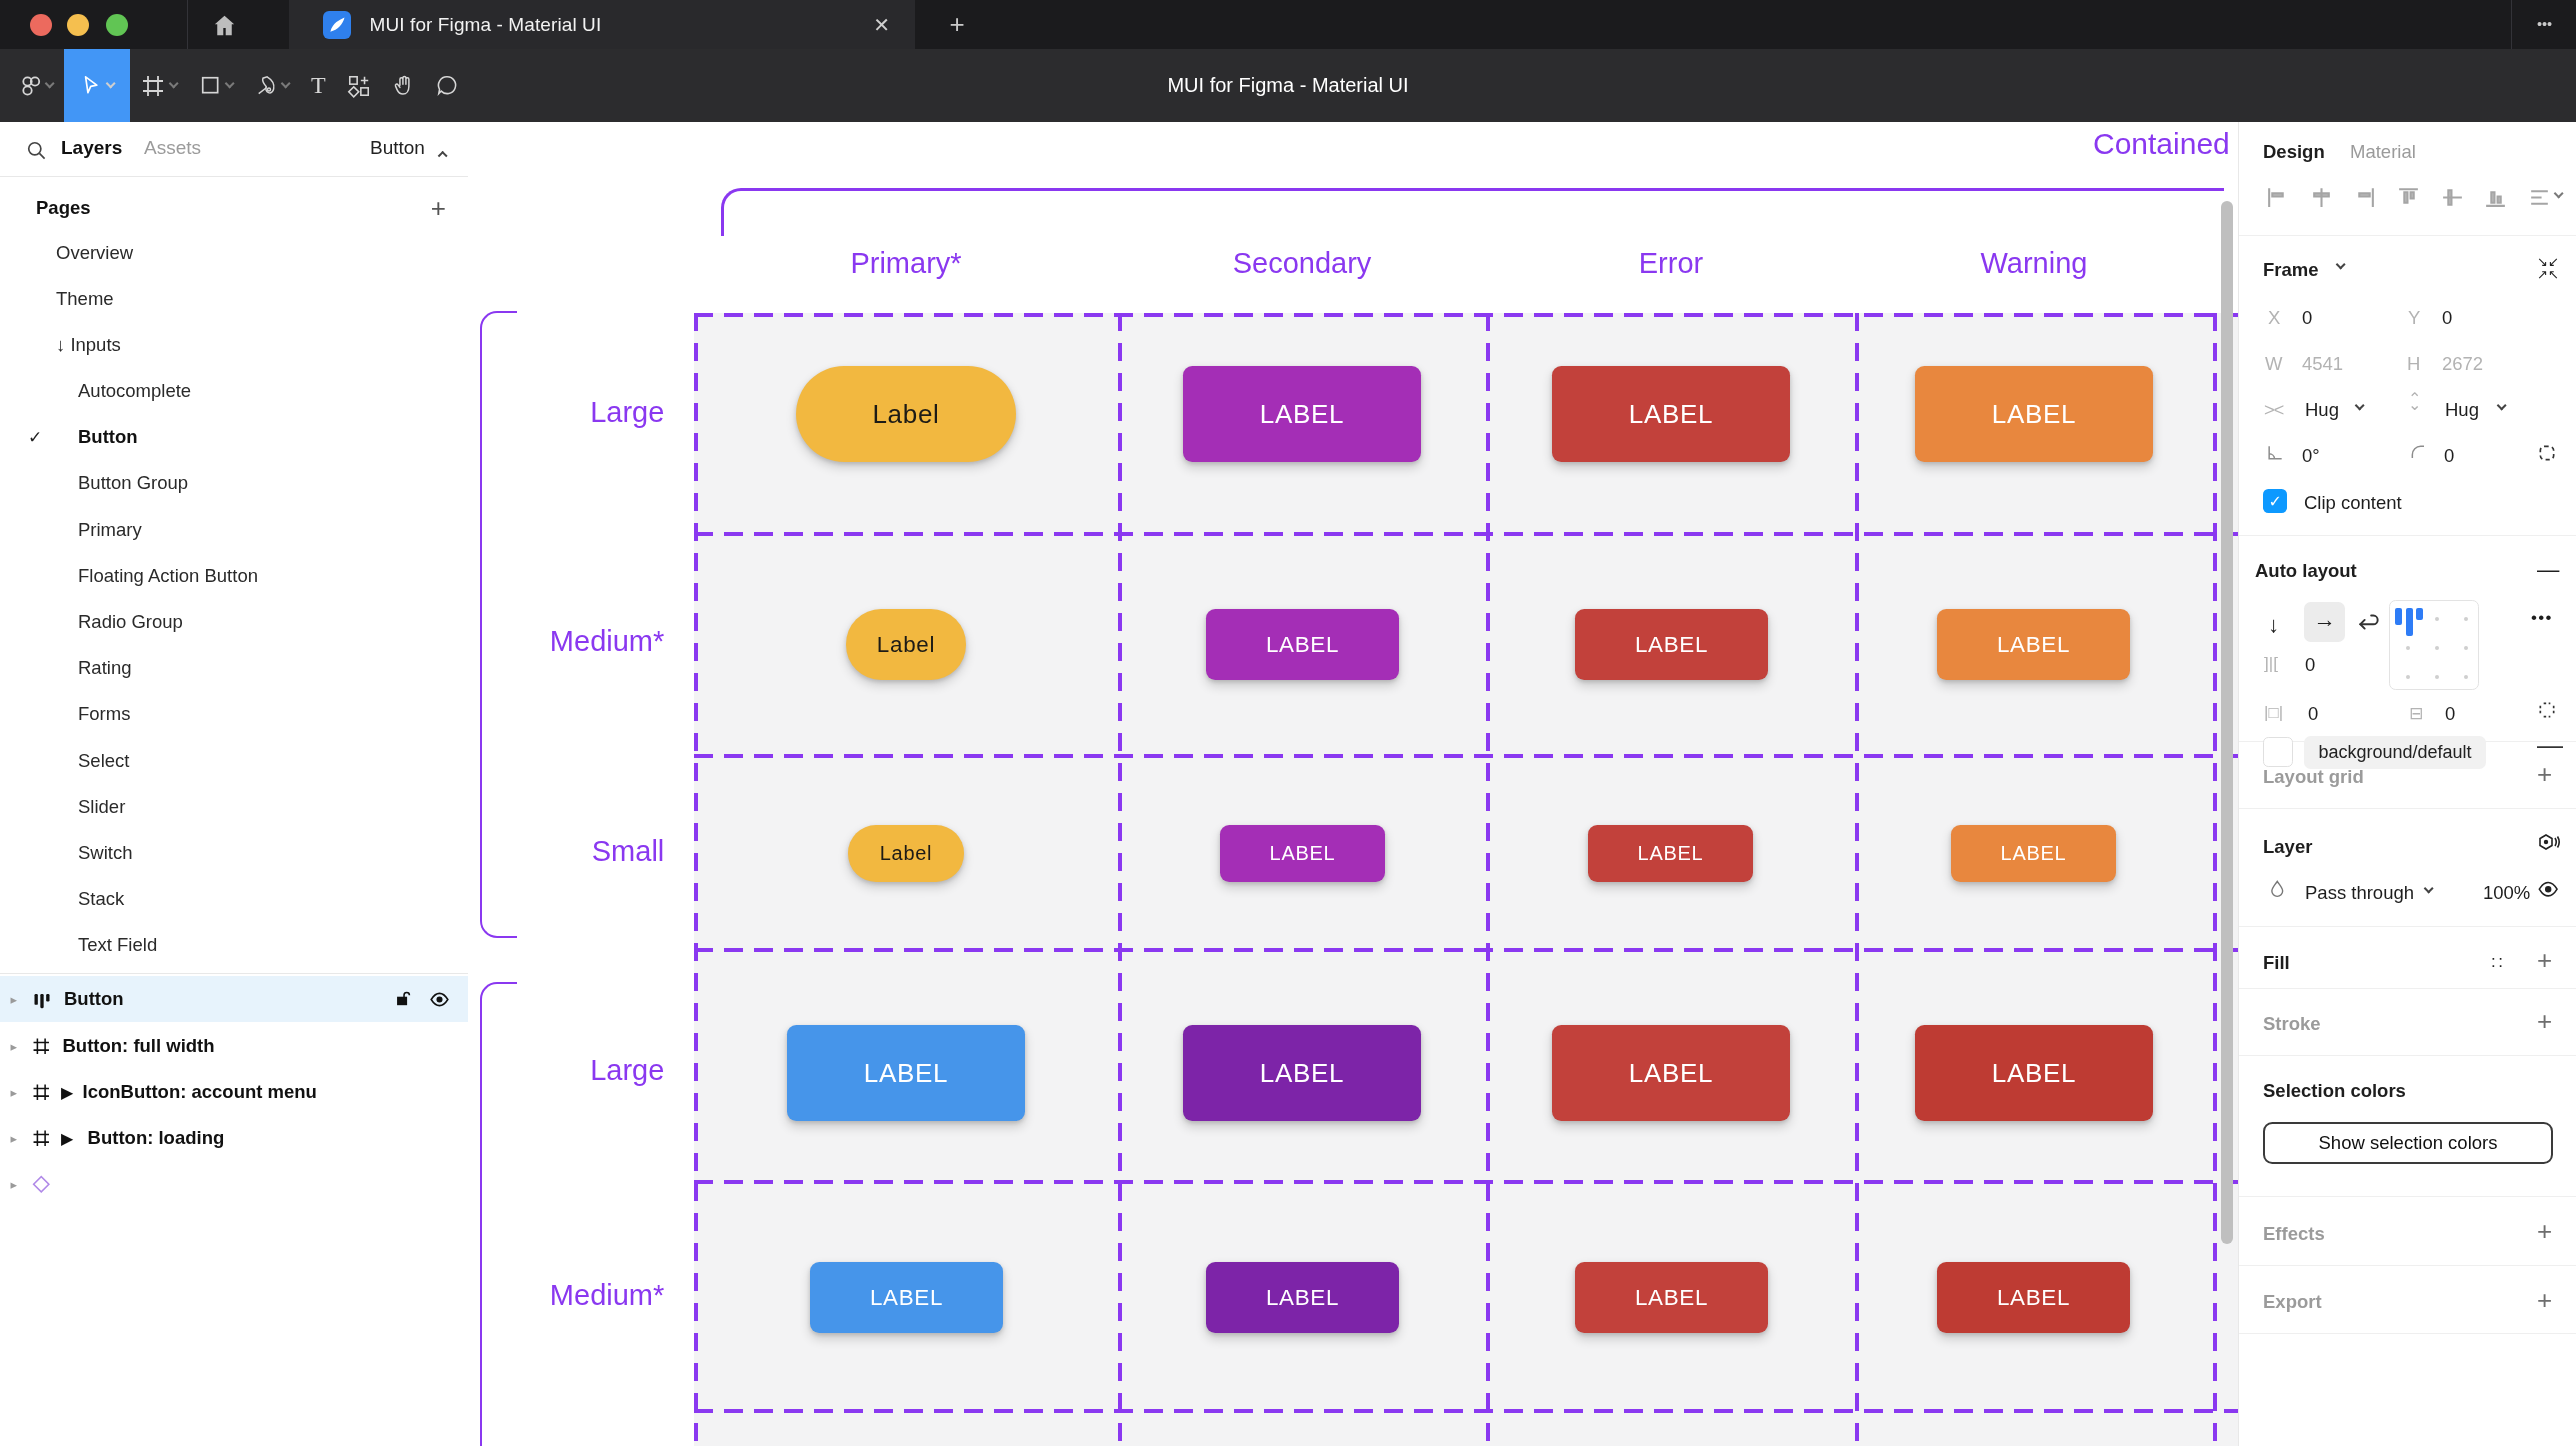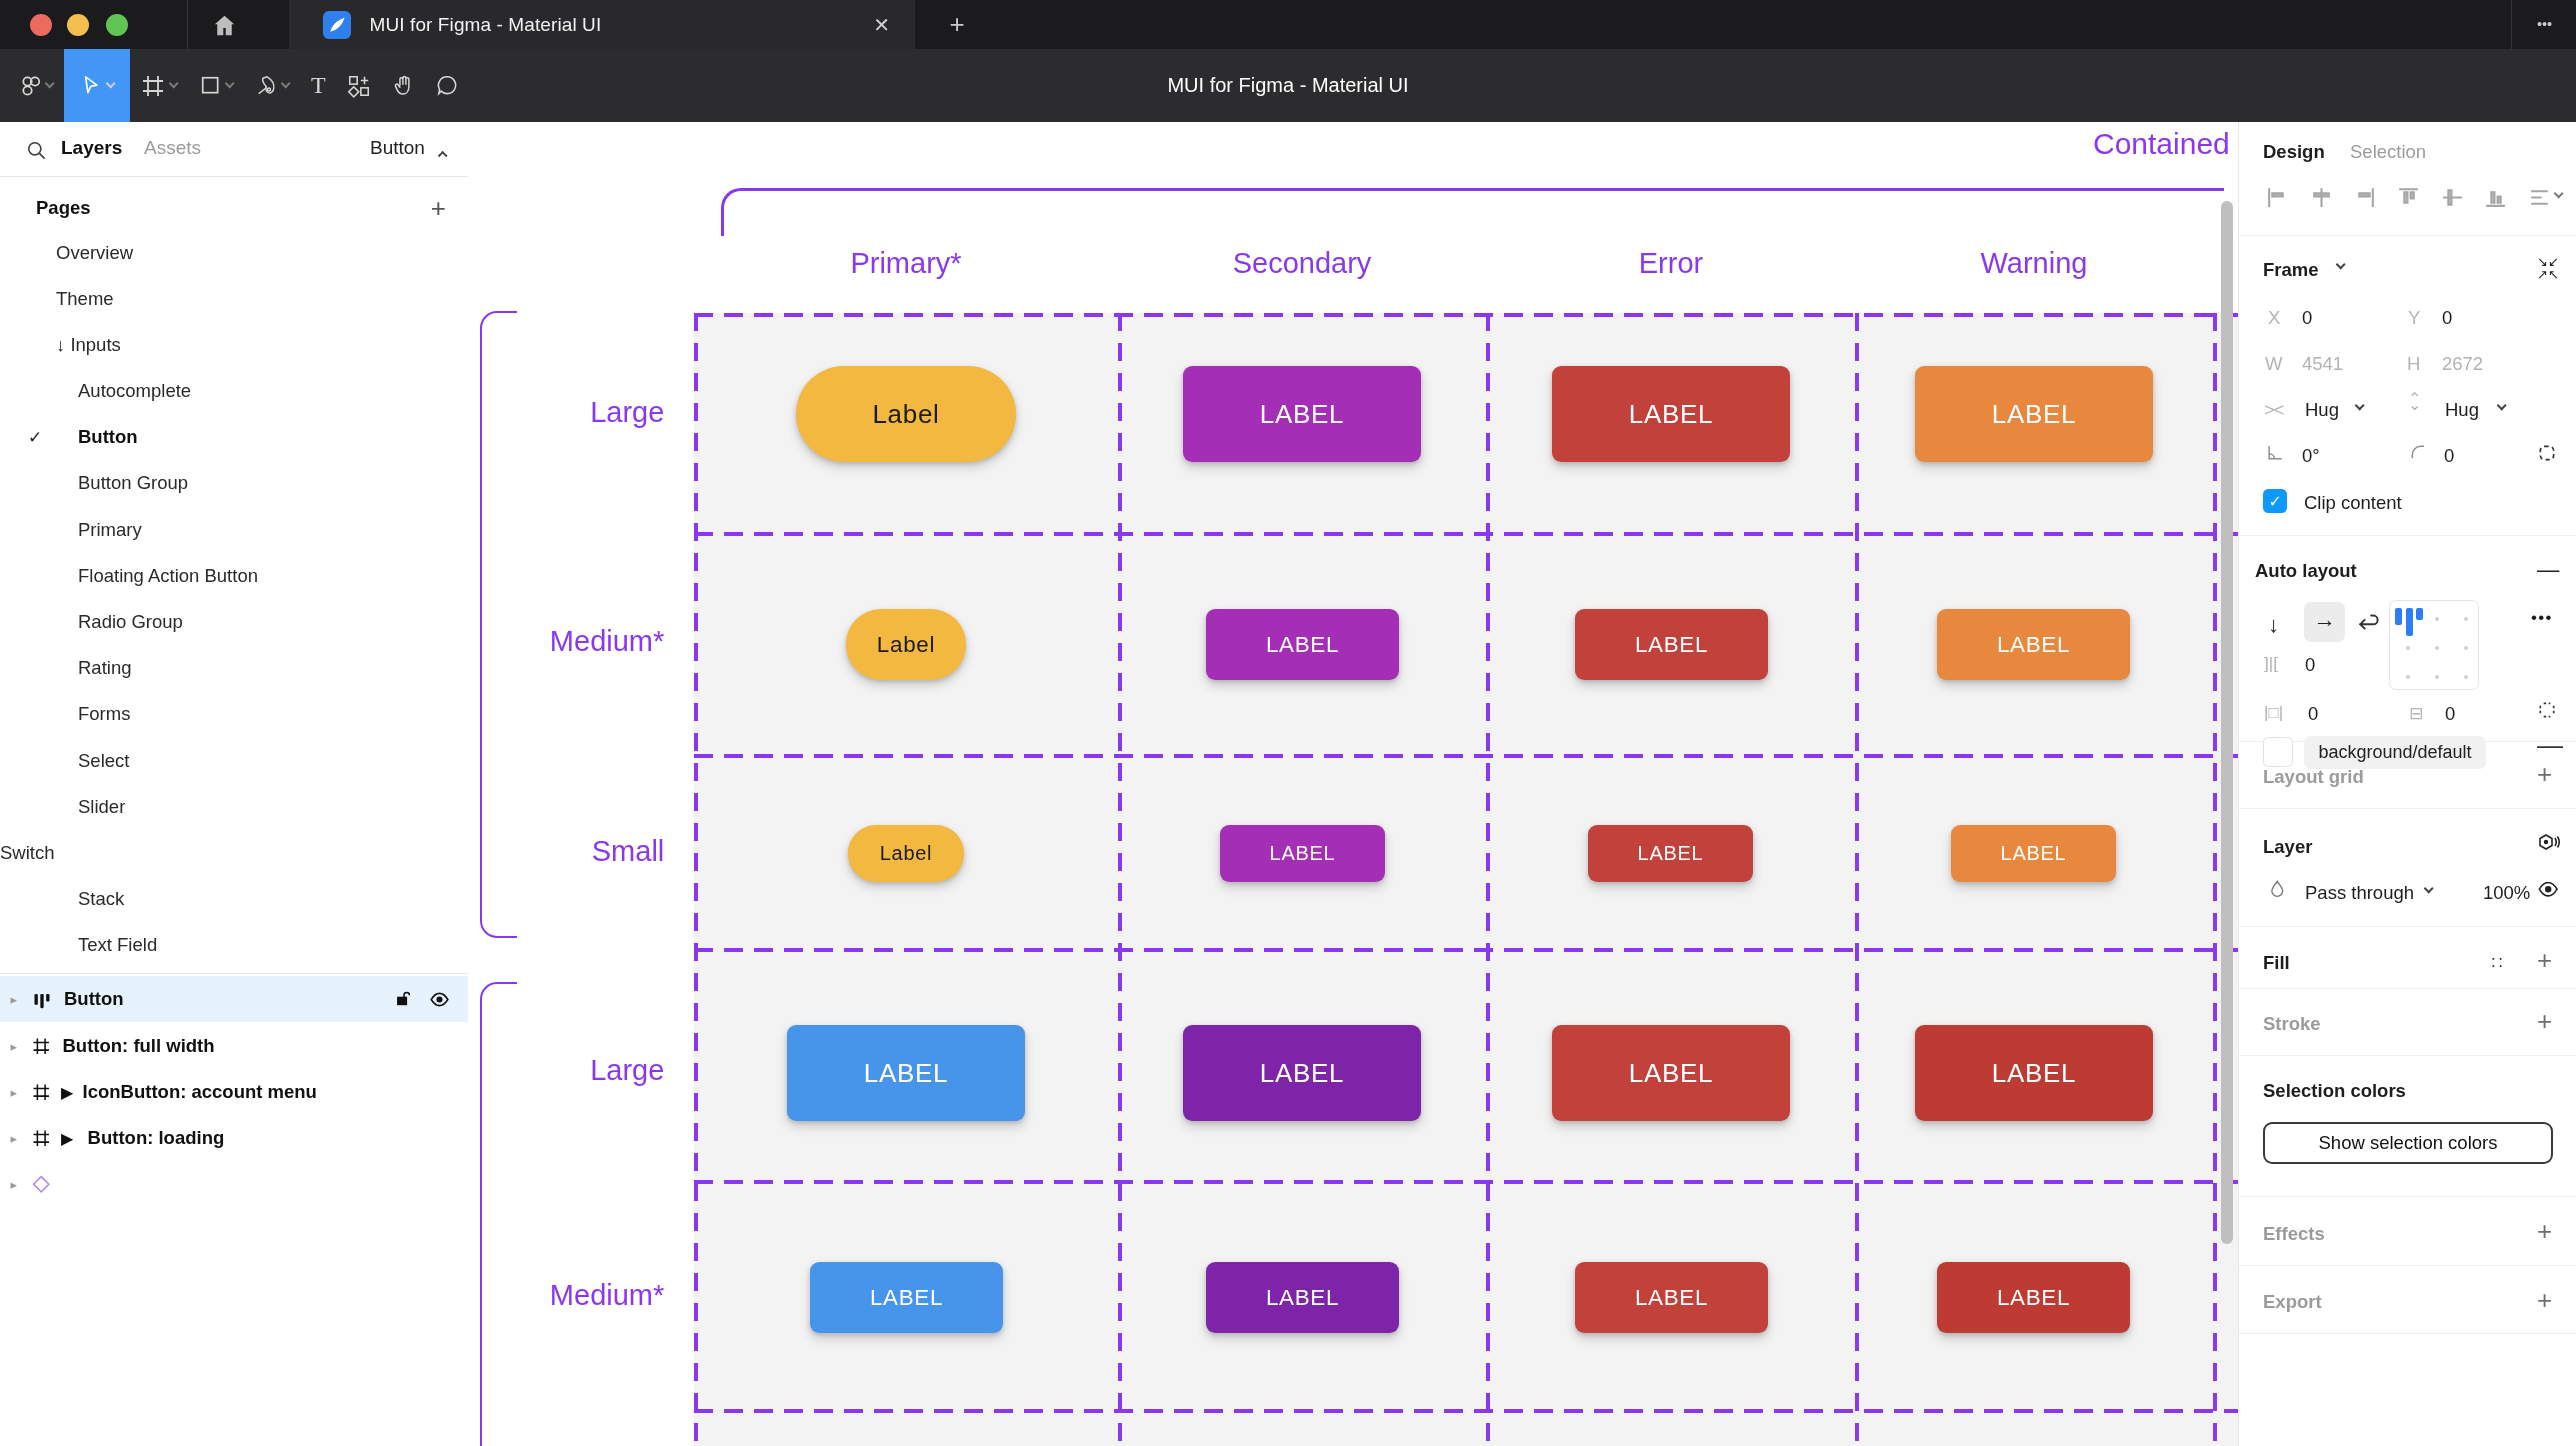--- a/index.html
+++ b/index.html
@@ -222,21 +222,21 @@
       <div class="row" style="top: 569px;">
         <span class="lbl " style="margin-left:78px">Forms</span>
       </div>
       <div class="row" style="top: 616px;">
         <span class="lbl " style="margin-left:78px">Select</span>
       </div>
       <div class="row" style="top: 662px;">
         <span class="lbl " style="margin-left:78px">Slider</span>
       </div>
       <div class="row" style="top: 708px;">
-        <span class="lbl " style="">Switch</span>
+        <span class="lbl " style="margin-left:78px">Switch</span>
       </div>
       <div class="row" style="top: 754px;">
         <span class="lbl " style="margin-left:78px">Stack</span>
       </div>
       <div class="row" style="top: 800px;">
         <span class="lbl " style="margin-left:78px">Text Field</span>
       </div>
     </div>
   <div class="hdiv" style="top:851px"></div>
   <div id="layers-list">
@@ -360,21 +360,21 @@
       <div class="mbtn" style="left: 342px; top: 1140px; width: 193px; height: 71px; background: rgb(70, 149, 234); color: rgb(255, 255, 255); font-size: 22.4px; border-radius: 9.2px;">LABEL</div>
       <div class="mbtn" style="left: 738px; top: 1140px; width: 193px; height: 71px; background: rgb(125, 36, 168); color: rgb(255, 255, 255); font-size: 22.4px; border-radius: 9.2px;">LABEL</div>
       <div class="mbtn" style="left: 1107px; top: 1140px; width: 193px; height: 71px; background: rgb(194, 65, 59); color: rgb(255, 255, 255); font-size: 22.4px; border-radius: 9.2px;">LABEL</div>
       <div class="mbtn" style="left: 1469px; top: 1140px; width: 193px; height: 71px; background: rgb(190, 59, 51); color: rgb(255, 255, 255); font-size: 22.4px; border-radius: 9.2px;">LABEL</div>
     </div>
   <div id="cv-scroll" style="left:1753px;top:79px;height:1043px"></div>
 </div>
 
 <div id="panel" class="abs">
   <span class="p b" style="left:24px;top:18.5px">Design</span>
-  <span class="p" style="left:111px;top:18.5px;color:var(--gray)">Selection</span>
+  <span class="p" style="left:111px;top:18.5px;color:var(--gray)">Material</span>
 
   <div id="alignrow">
       <span class="ico abs" style="left: 26px; top: 63px;">
         <svg width="25" height="25" viewBox="0 0 24 24" fill="none" stroke="#a5a5a5" stroke-width="2">
           <path d="M4 3 v18 M7 8 h10 v3 h-10 z" fill="#bdbdbd"></path>
         </svg>
       </span>
       <span class="ico abs" style="left: 70px; top: 63px;">
         <svg width="25" height="25" viewBox="0 0 24 24" fill="none" stroke="#a5a5a5" stroke-width="2">
           <path d="M12 3 v18 M5 8 h14 v3 h-14 z" fill="#bdbdbd"></path>

